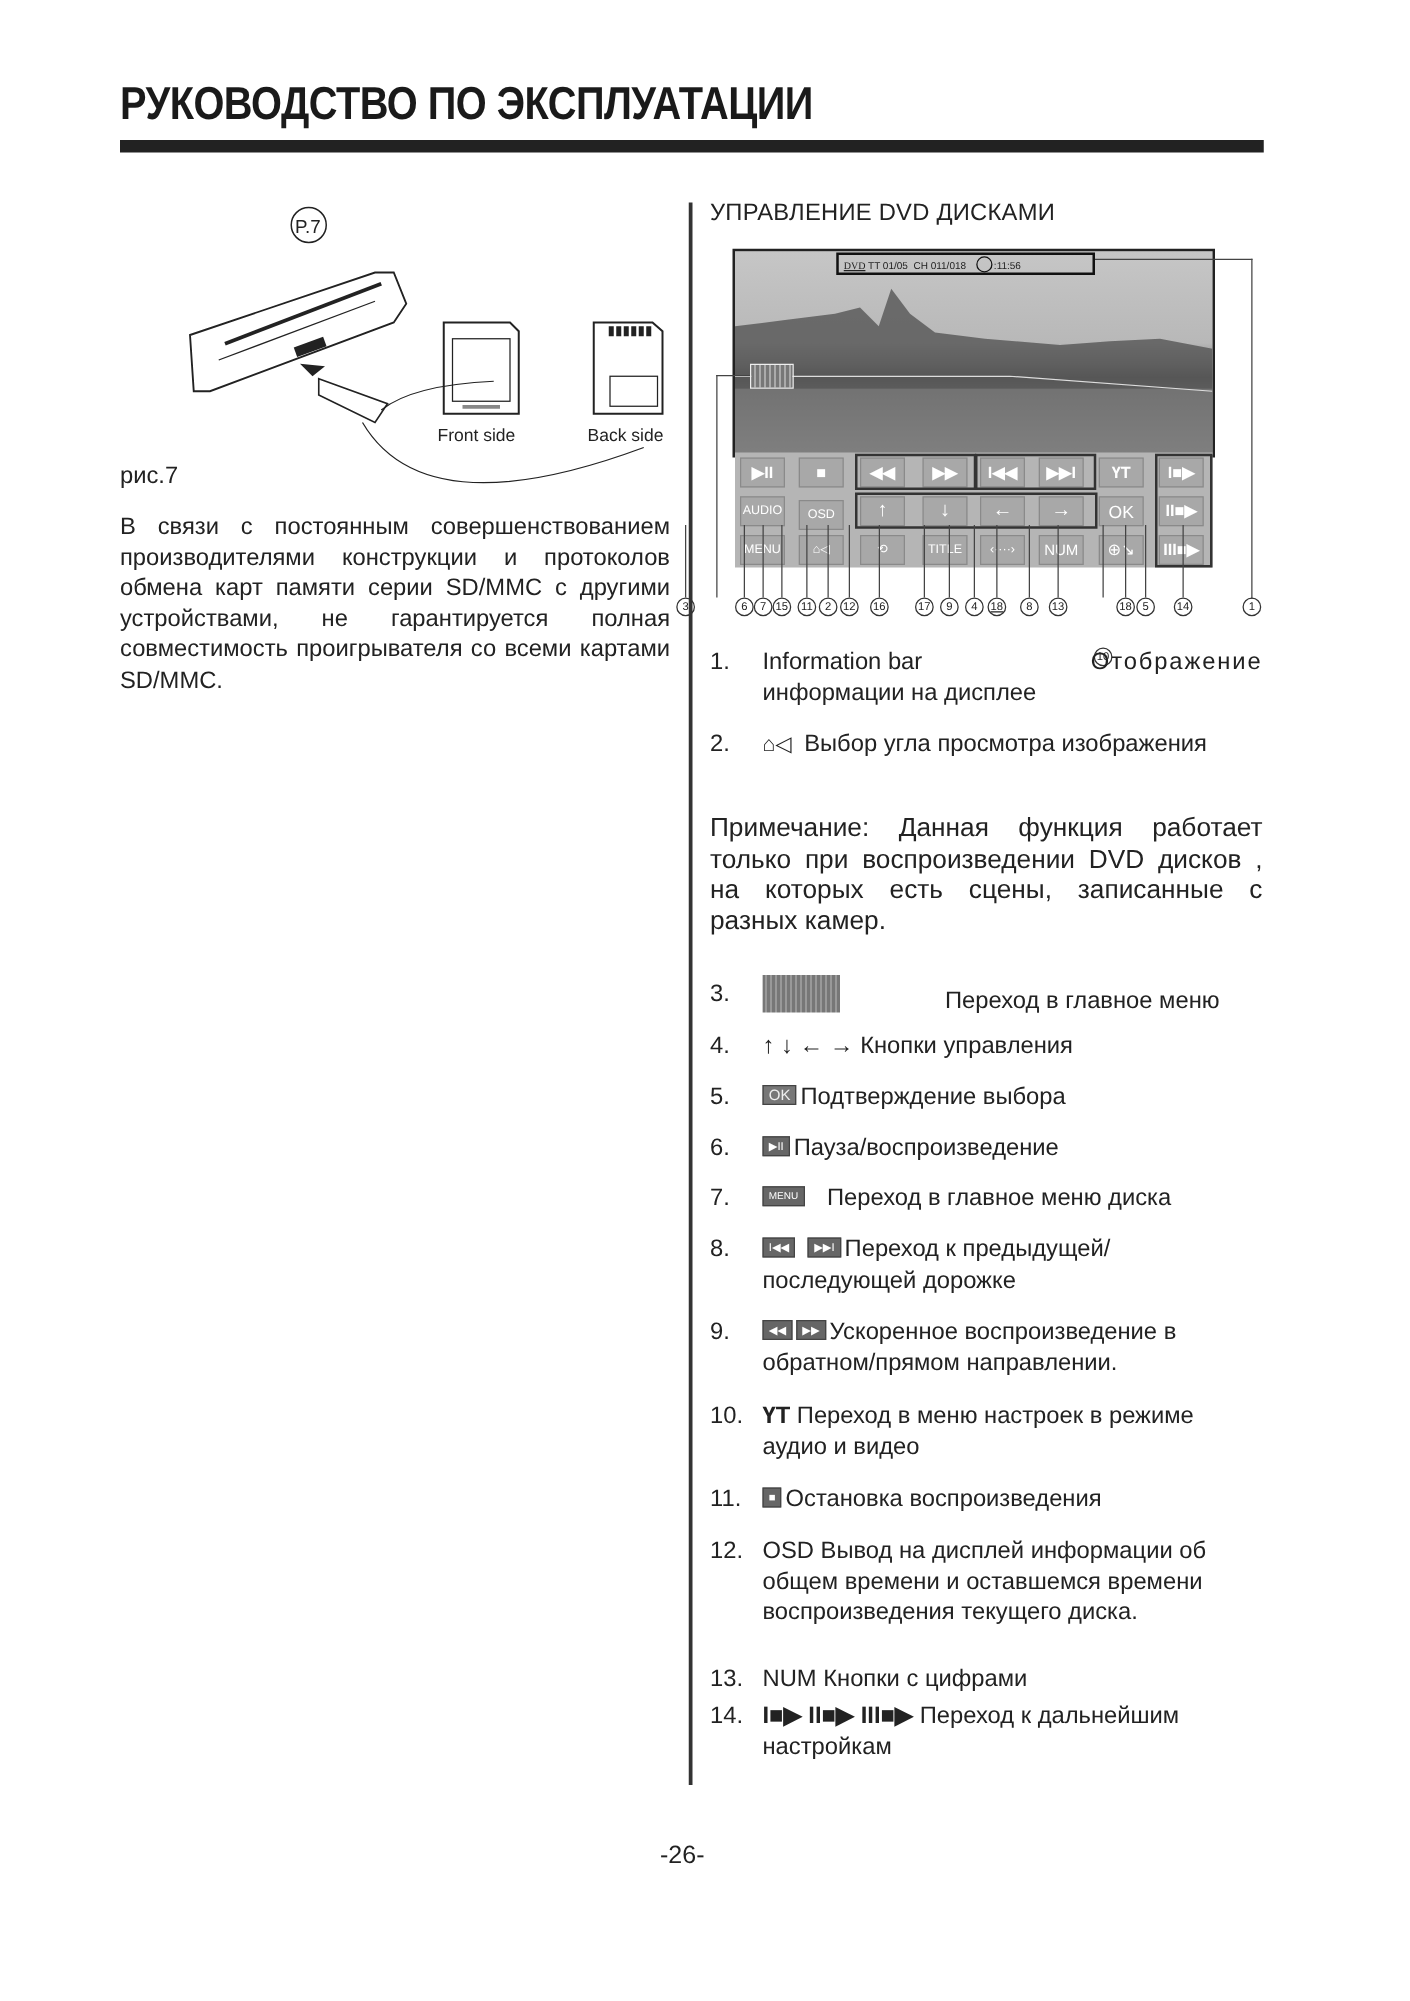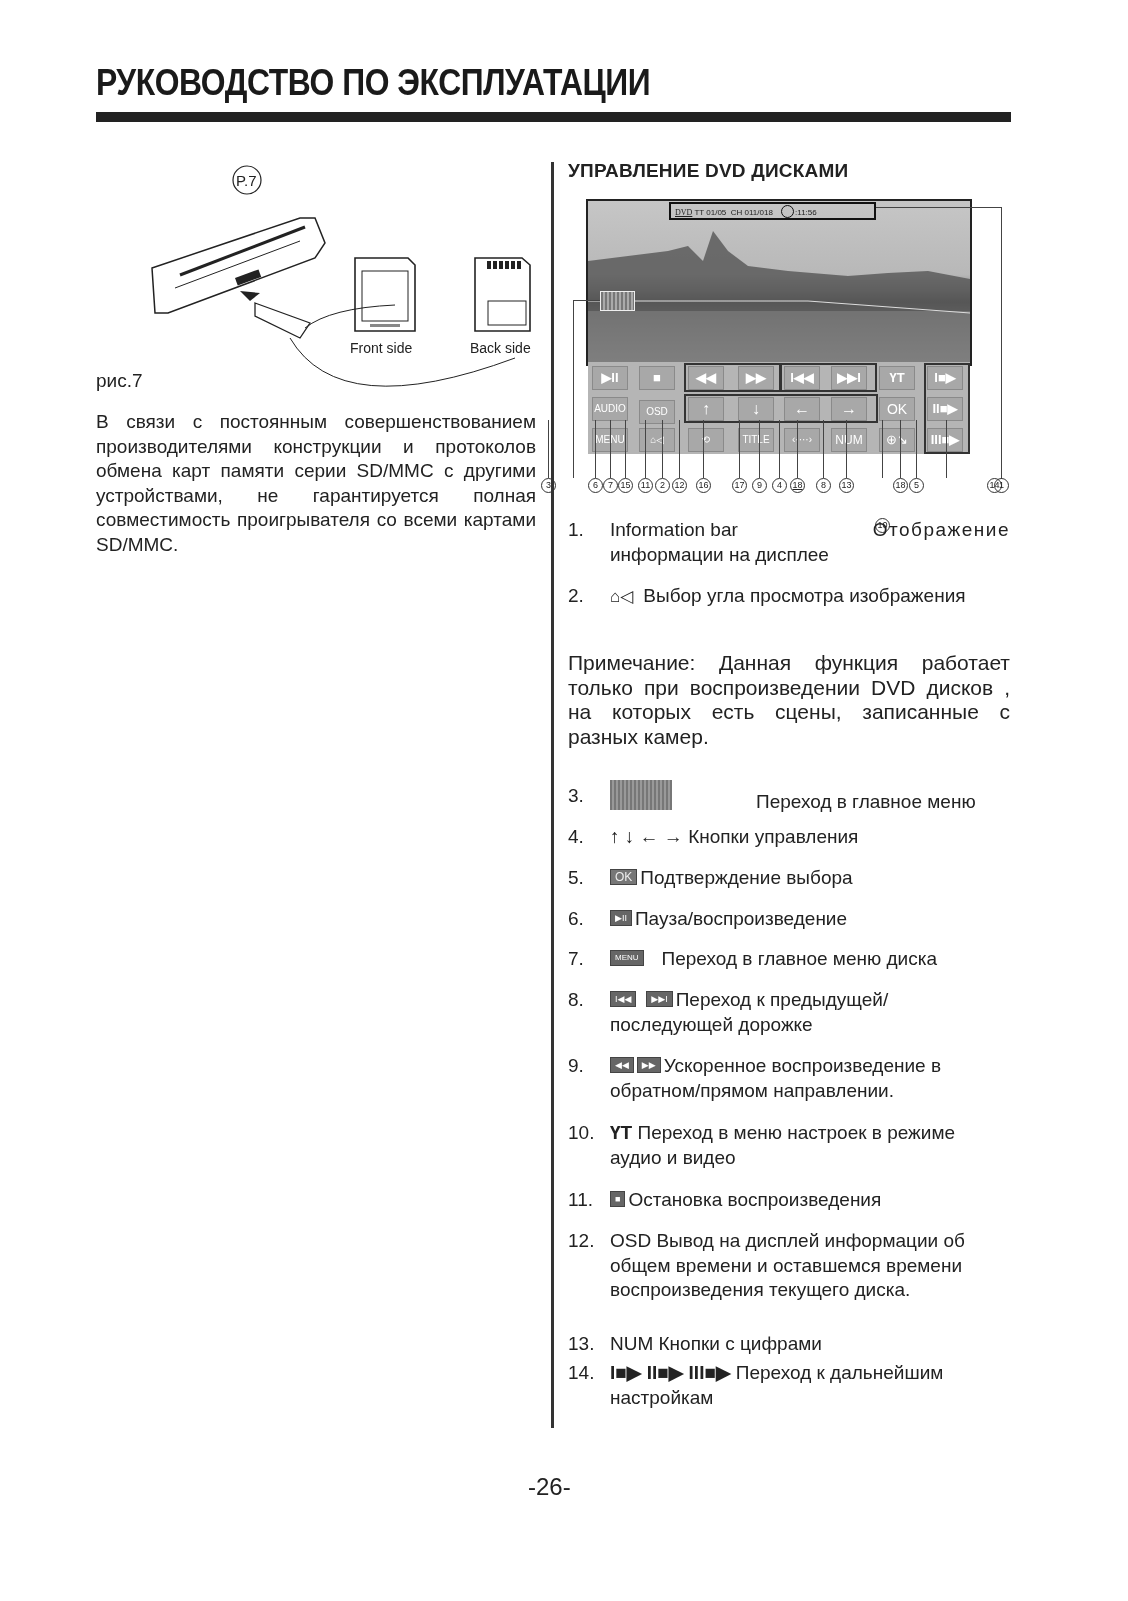--- a/index.html
+++ b/index.html
@@ -5,41 +5,41 @@
   html,body{margin:0;padding:0;background:#fff;}
   body{width:1128px;height:1601px;position:relative;overflow:hidden;font-family:"Liberation Sans",sans-serif;color:#222;}
   .title{position:absolute;left:96px;top:62px;font-family:"Liberation Sans",sans-serif;font-weight:bold;font-size:37px;letter-spacing:-0.5px;transform:scaleX(0.86);transform-origin:left top;color:#1a1a1a;white-space:nowrap;}
   .title-rule{position:absolute;left:96px;top:112px;width:915px;height:10px;background:#222;}
   .col-divider{position:absolute;left:551px;top:162px;width:3px;height:1266px;background:#333;}
   
   .fig{position:absolute;left:140px;top:163px;width:410px;height:240px;}
   .fig-caption{position:absolute;left:96px;top:370px;font-size:19px;}
   .left-para{position:absolute;left:96px;top:410px;width:440px;font-size:19px;line-height:24.5px;text-align:justify;}
   
-  .section-title{position:absolute;left:568px;top:160px;font-weight:bold;font-size:19px;letter-spacing:0.2px;}
+  .section-title{position:absolute;left:568px;top:160px;font-weight:normal;font-size:19px;letter-spacing:0.2px;}
   .screen{position:absolute;left:586px;top:199px;width:382px;height:163px;border:2px solid #222;overflow:hidden;background:linear-gradient(#c6c6c6,#b8b8b8 45%,#8a8a8a 55%,#5c5c5c 62%,#7a7a7a 68%,#999 100%);}
   .infobar{position:absolute;left:669px;top:202px;width:207px;height:18px;border:2px solid #111;font-size:8px;line-height:18px;color:#222;box-sizing:border-box;padding-left:4px;white-space:nowrap;}
   .infobar .dvd{text-decoration:underline;font-family:Liberation Serif, serif;}
   .clock{display:inline-block;width:11px;height:11px;border:1.5px solid #111;border-radius:50%;vertical-align:middle;margin:0 1px 0 6px;position:relative;top:-1px;}
   .menu-thumb{position:absolute;left:600px;top:291px;width:33px;height:18px;border:1px solid #eee;background:repeating-linear-gradient(90deg,#777 0 2px,#aaa 2px 4px);}
   .panel{position:absolute;left:588px;top:362px;width:382px;height:92px;background:#b5b5b5;}
   .btn{position:absolute;width:36px;height:24px;background:#a8a8a8;border:1px solid #8a8a8a;box-sizing:border-box;color:#fff;font-size:10px;text-align:center;line-height:22px;white-space:nowrap;overflow:hidden;}
   .btn.dark{font-weight:bold;font-size:13px;}
   .grp{position:absolute;border:2px solid #333;box-sizing:border-box;}
   .callout-line{position:absolute;background:#444;width:1px;}
   .callout-h{position:absolute;background:#444;height:1px;}
   .num-circle{position:absolute;top:478px;width:13px;height:13px;border:1px solid #333;border-radius:50%;font-size:9px;line-height:13px;text-align:center;color:#222;}
   
   .item{position:absolute;left:568px;width:442px;font-size:19px;line-height:24.5px;}
   .item .n{position:absolute;left:0;top:0;}
   .item .t{margin-left:42px;display:block;}
   .note{position:absolute;left:568px;top:651px;width:442px;font-size:21px;line-height:24.5px;text-align:justify;}
   .chip{display:inline-block;height:14px;background:#666;color:#fff;font-size:9px;line-height:14px;padding:0 4px;vertical-align:middle;border:1px solid #444;margin-right:3px;position:relative;top:-2px;}
   .chip.ok{font-size:12px;background:#777;color:#eee;}
-  .page-num{position:absolute;left:528px;top:1473px;font-size:24px;color:#222;}
+  .page-num{position:absolute;left:528px;top:1473px;font-size:20px;color:#222;}
   .spread{letter-spacing:1.5px;float:right;}
 </style>
 </head>
 <body>
 
 <div class="title">РУКОВОДСТВО ПО ЭКСПЛУАТАЦИИ</div>
 <div class="title-rule"></div>
 <div class="col-divider"></div>
 
 <svg class="fig" viewBox="0 0 410 240">
@@ -158,21 +158,21 @@
     <div class="num-circle" style="left: 816px;">8</div>
     <div class="callout-line" style="left: 823px; top: 420px; height: 58px;"></div>
     <div class="num-circle" style="left: 839px;">13</div>
     <div class="callout-line" style="left: 846px; top: 420px; height: 58px;"></div>
     <div class="num-circle" style="left: 875px; margin-top: 40px;">10</div>
     <div class="callout-line" style="left: 882px; top: 420px; height: 58px;"></div>
     <div class="num-circle" style="left: 893px;">18</div>
     <div class="callout-line" style="left: 900px; top: 420px; height: 58px;"></div>
     <div class="num-circle" style="left: 909px;">5</div>
     <div class="callout-line" style="left: 916px; top: 420px; height: 58px;"></div>
-    <div class="num-circle" style="left: 939px; margin-left: 48px;">14</div>
+    <div class="num-circle" style="left: 939px;">14</div>
     <div class="callout-line" style="left: 946px; top: 420px; height: 58px;"></div>
     <div class="num-circle" style="left: 994px;">1</div>
   </div>
 
 <div class="item" style="top:518px">
   <span class="n">1.</span>
   <span class="t"><span>Information bar</span><span class="spread">Отображение</span><br><span>информации на дисплее</span></span>
 </div>
 <div class="item" style="top:584px">
   <span class="n">2.</span>

